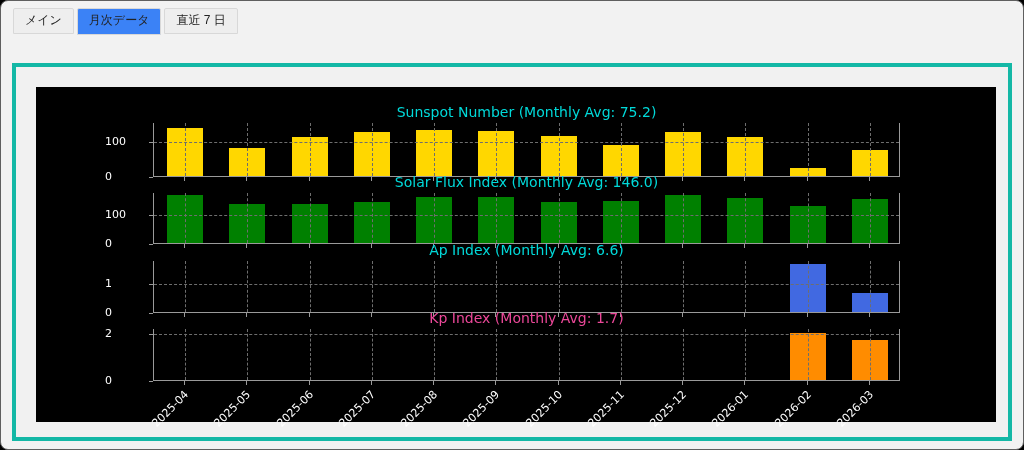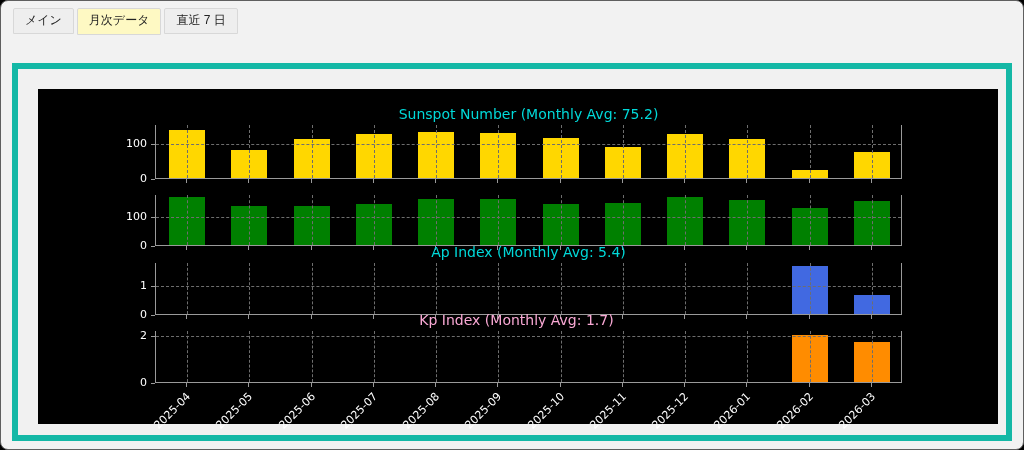--- a/index.html
+++ b/index.html
@@ -9,29 +9,29 @@
   .titlebar{height:32px;display:flex;align-items:center;padding-left:13px;position:relative}
   .appicon{display:inline-block;width:15px;height:15px;border:1px solid #c9c9c9;background:linear-gradient(90deg,#151d29 0 45%,#3f8f7b 45% 100%)}
   .wintitle{margin-left:9px;font-size:12px;color:#1b1b1b}
   .controls{position:absolute;right:0;top:0;height:32px;display:flex}
   .ctl{width:46px;height:32px;display:flex;align-items:center;justify-content:center;cursor:default}
   .min-bar{width:11px;height:1px;background:#333}
   .max-box{width:10px;height:10px;border:1px solid #333;border-radius:2px}
   .close-x{font-size:13px;color:#333;line-height:1}
   .tabbar{display:flex;gap:3px;padding-left:12px;margin-top:7px;position:relative;z-index:2}
   .tab{font-size:12px;color:#222;padding:3px 11px 4px;background:#eeeeee;border:1px solid #d8d8d8;border-radius:2px 2px 0 0;white-space:nowrap;cursor:default}
-  .tab.active{background:#fef9c3;margin-bottom:-1px;padding-bottom:5px}
-  .pane{position:absolute;left:11px;right:11px;top:62px;bottom:8px;background:#f1f1f1;border:6px solid #14b8a6}
+  .tab.active{background:#3b82f6;margin-bottom:-1px;padding-bottom:5px}
+  .pane{position:absolute;left:11px;right:11px;top:62px;bottom:8px;background:#f1f1f1;border:4px solid #14b8a6}
   .canvas{position:absolute;left:20px;top:20px;width:960px;height:335px;background:#000}
   .sp-title{position:absolute;text-align:center;font-size:14px;font-family:"DejaVu Sans",sans-serif;z-index:3}
   .plot-box{position:absolute;border-left:1px solid;border-bottom:1px solid;border-right:1px solid}
   .bar{position:absolute;bottom:0;z-index:1}
   .hgrid{position:absolute;left:0;right:0;height:0;border-top:1px dashed;z-index:2}
   .vgrid{position:absolute;top:0;bottom:0;width:0;border-left:1px dashed;z-index:2}
-  .ytick-label{position:absolute;font-size:11px;font-family:"DejaVu Sans",sans-serif;text-align:right;width:40px}
+  .ytick-label{position:absolute;font-size:11px;font-family:"DejaVu Sans",sans-serif;width:40px}
   .ytick-mark{position:absolute;width:4px;height:1px}
   .xtick-mark{position:absolute;width:1px;height:4px}
   .xlabel{position:absolute;font-size:11px;font-family:"DejaVu Sans",sans-serif;width:52px;text-align:right;white-space:nowrap;transform-origin:100% 0;transform:rotate(-45deg)}
 </style>
 </head>
 <body>
 
 <div class="win">
 
 
@@ -80,20 +80,21 @@
         <div class="xtick-mark" style="left: 521.625px; top: 90px; background: rgb(154, 154, 154);"></div>
         <div class="xtick-mark" style="left: 583.875px; top: 90px; background: rgb(154, 154, 154);"></div>
         <div class="xtick-mark" style="left: 646.125px; top: 90px; background: rgb(154, 154, 154);"></div>
         <div class="xtick-mark" style="left: 708.375px; top: 90px; background: rgb(154, 154, 154);"></div>
         <div class="xtick-mark" style="left: 770.625px; top: 90px; background: rgb(154, 154, 154);"></div>
         <div class="xtick-mark" style="left: 832.875px; top: 90px; background: rgb(154, 154, 154);"></div>
         <div class="ytick-label" style="left: 69px; top: 83px; color: rgb(255, 255, 255);">0</div>
         <div class="ytick-mark" style="left: 113px; top: 90px; background: rgb(154, 154, 154);"></div>
         <div class="ytick-label" style="left: 69px; top: 48.1613px; color: rgb(255, 255, 255);">100</div>
         <div class="ytick-mark" style="left: 113px; top: 55.1613px; background: rgb(154, 154, 154);"></div>
+        <div class="sp-title" style="left: 117px; width: 747px; top: 87px; color: rgb(0, 217, 217);">Solar Flux Index (Monthly Avg: 146.0)</div>
         <div class="plot-box" style="left: 117px; top: 106px; width: 747px; height: 51px; border-color: rgb(154, 154, 154);">
           <div class="bar" style="left: 13.125px; width: 36px; height: 48.4068px; background: rgb(0, 128, 0);"></div>
           <div class="bar" style="left: 75.375px; width: 36px; height: 39.4746px; background: rgb(0, 128, 0);"></div>
           <div class="bar" style="left: 137.625px; width: 36px; height: 38.6102px; background: rgb(0, 128, 0);"></div>
           <div class="bar" style="left: 199.875px; width: 36px; height: 40.6271px; background: rgb(0, 128, 0);"></div>
           <div class="bar" style="left: 262.125px; width: 36px; height: 46.3898px; background: rgb(0, 128, 0);"></div>
           <div class="bar" style="left: 324.375px; width: 36px; height: 45.5254px; background: rgb(0, 128, 0);"></div>
           <div class="bar" style="left: 386.625px; width: 36px; height: 40.9153px; background: rgb(0, 128, 0);"></div>
           <div class="bar" style="left: 448.875px; width: 36px; height: 42.3559px; background: rgb(0, 128, 0);"></div>
           <div class="bar" style="left: 511.125px; width: 36px; height: 47.5424px; background: rgb(0, 128, 0);"></div>
@@ -123,21 +124,21 @@
         <div class="xtick-mark" style="left: 521.625px; top: 157px; background: rgb(154, 154, 154);"></div>
         <div class="xtick-mark" style="left: 583.875px; top: 157px; background: rgb(154, 154, 154);"></div>
         <div class="xtick-mark" style="left: 646.125px; top: 157px; background: rgb(154, 154, 154);"></div>
         <div class="xtick-mark" style="left: 708.375px; top: 157px; background: rgb(154, 154, 154);"></div>
         <div class="xtick-mark" style="left: 770.625px; top: 157px; background: rgb(154, 154, 154);"></div>
         <div class="xtick-mark" style="left: 832.875px; top: 157px; background: rgb(154, 154, 154);"></div>
         <div class="ytick-label" style="left: 69px; top: 150px; color: rgb(255, 255, 255);">0</div>
         <div class="ytick-mark" style="left: 113px; top: 157px; background: rgb(154, 154, 154);"></div>
         <div class="ytick-label" style="left: 69px; top: 121.186px; color: rgb(255, 255, 255);">100</div>
         <div class="ytick-mark" style="left: 113px; top: 128.186px; background: rgb(154, 154, 154);"></div>
-        <div class="sp-title" style="left: 117px; width: 747px; top: 155px; color: rgb(0, 217, 217);">Ap Index (Monthly Avg: 5.4)</div>
+        <div class="sp-title" style="left: 117px; width: 747px; top: 155px; color: rgb(0, 217, 217);">Ap Index (Monthly Avg: 6.6)</div>
         <div class="plot-box" style="left: 117px; top: 174px; width: 747px; height: 52px; border-color: rgb(154, 154, 154);">
           <div class="bar" style="left: 635.625px; width: 36px; height: 48.4746px; background: rgb(65, 105, 225);"></div>
           <div class="bar" style="left: 697.875px; width: 36px; height: 18.8023px; background: rgb(65, 105, 225);"></div>
           <div class="vgrid" style="left: 31.125px; border-color: rgb(110, 110, 110);"></div>
           <div class="vgrid" style="left: 93.375px; border-color: rgb(110, 110, 110);"></div>
           <div class="vgrid" style="left: 155.625px; border-color: rgb(110, 110, 110);"></div>
           <div class="vgrid" style="left: 217.875px; border-color: rgb(110, 110, 110);"></div>
           <div class="vgrid" style="left: 280.125px; border-color: rgb(110, 110, 110);"></div>
           <div class="vgrid" style="left: 342.375px; border-color: rgb(110, 110, 110);"></div>
           <div class="vgrid" style="left: 404.625px; border-color: rgb(110, 110, 110);"></div>
@@ -157,21 +158,21 @@
         <div class="xtick-mark" style="left: 521.625px; top: 226px; background: rgb(154, 154, 154);"></div>
         <div class="xtick-mark" style="left: 583.875px; top: 226px; background: rgb(154, 154, 154);"></div>
         <div class="xtick-mark" style="left: 646.125px; top: 226px; background: rgb(154, 154, 154);"></div>
         <div class="xtick-mark" style="left: 708.375px; top: 226px; background: rgb(154, 154, 154);"></div>
         <div class="xtick-mark" style="left: 770.625px; top: 226px; background: rgb(154, 154, 154);"></div>
         <div class="xtick-mark" style="left: 832.875px; top: 226px; background: rgb(154, 154, 154);"></div>
         <div class="ytick-label" style="left: 69px; top: 219px; color: rgb(255, 255, 255);">0</div>
         <div class="ytick-mark" style="left: 113px; top: 226px; background: rgb(154, 154, 154);"></div>
         <div class="ytick-label" style="left: 69px; top: 189.621px; color: rgb(255, 255, 255);">1</div>
         <div class="ytick-mark" style="left: 113px; top: 196.621px; background: rgb(154, 154, 154);"></div>
-        <div class="sp-title" style="left: 105px; width: 747px; top: 223px; color: #f9a8d4;">Kp Index (Monthly Avg: 1.7)</div>
+        <div class="sp-title" style="left: 117px; width: 747px; top: 223px; color: #ec4899;">Kp Index (Monthly Avg: 1.7)</div>
         <div class="plot-box" style="left: 117px; top: 242px; width: 747px; height: 52px; border-color: rgb(154, 154, 154);">
           <div class="bar" style="left: 635.625px; width: 36px; height: 47.2727px; background: rgb(255, 140, 0);"></div>
           <div class="bar" style="left: 697.875px; width: 36px; height: 40.1818px; background: rgb(255, 140, 0);"></div>
           <div class="vgrid" style="left: 31.125px; border-color: rgb(110, 110, 110);"></div>
           <div class="vgrid" style="left: 93.375px; border-color: rgb(110, 110, 110);"></div>
           <div class="vgrid" style="left: 155.625px; border-color: rgb(110, 110, 110);"></div>
           <div class="vgrid" style="left: 217.875px; border-color: rgb(110, 110, 110);"></div>
           <div class="vgrid" style="left: 280.125px; border-color: rgb(110, 110, 110);"></div>
           <div class="vgrid" style="left: 342.375px; border-color: rgb(110, 110, 110);"></div>
           <div class="vgrid" style="left: 404.625px; border-color: rgb(110, 110, 110);"></div>

